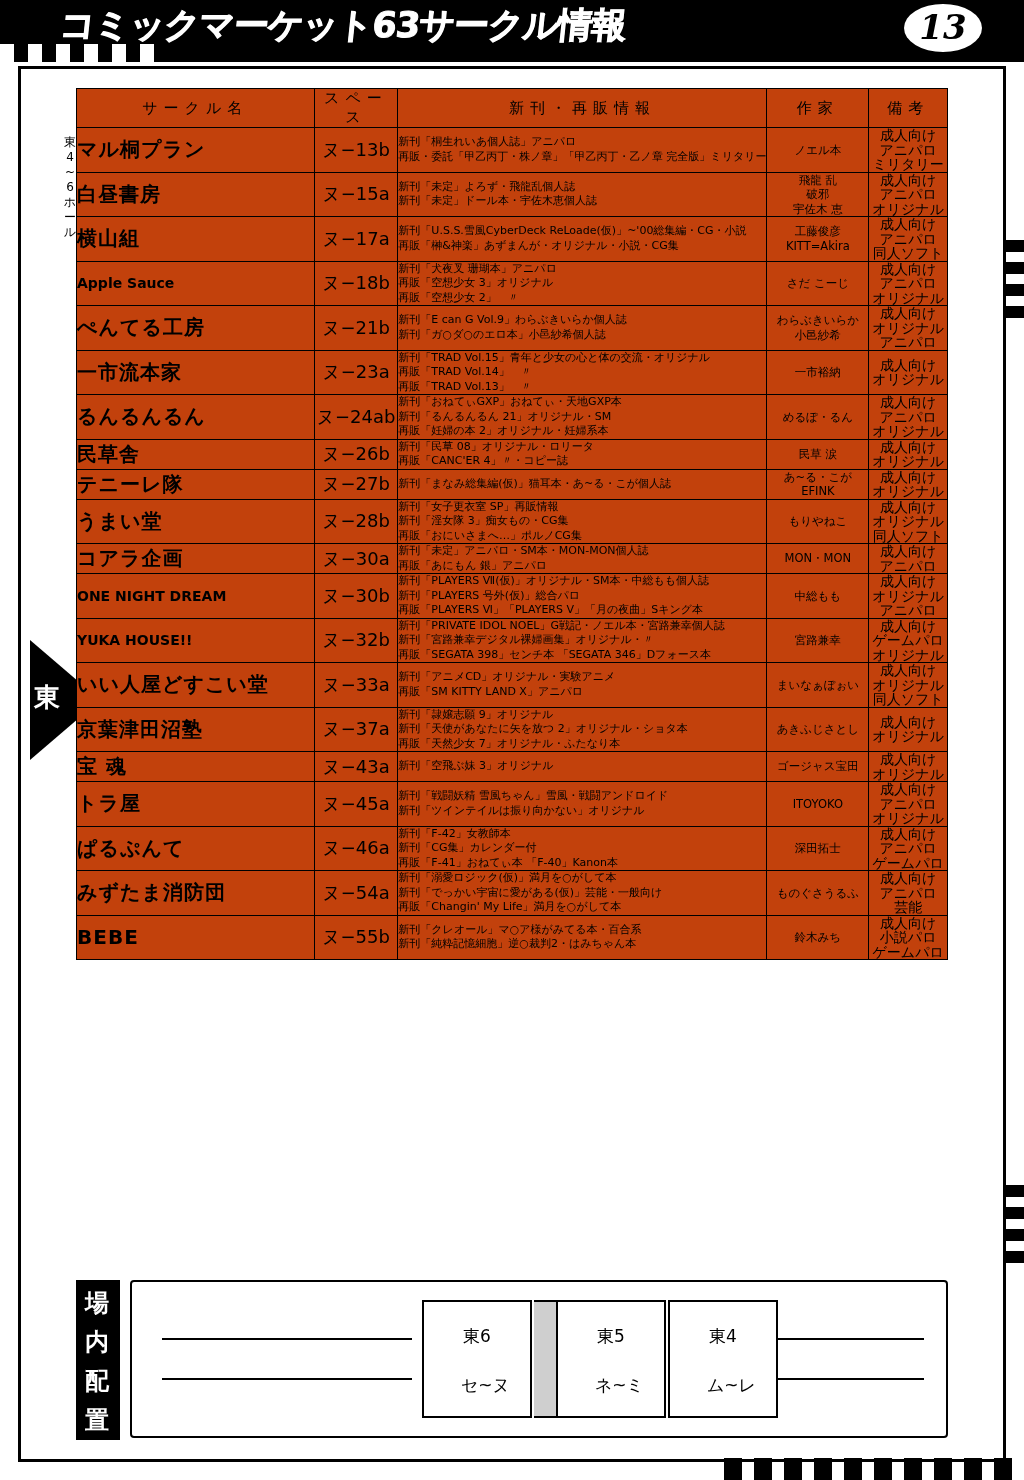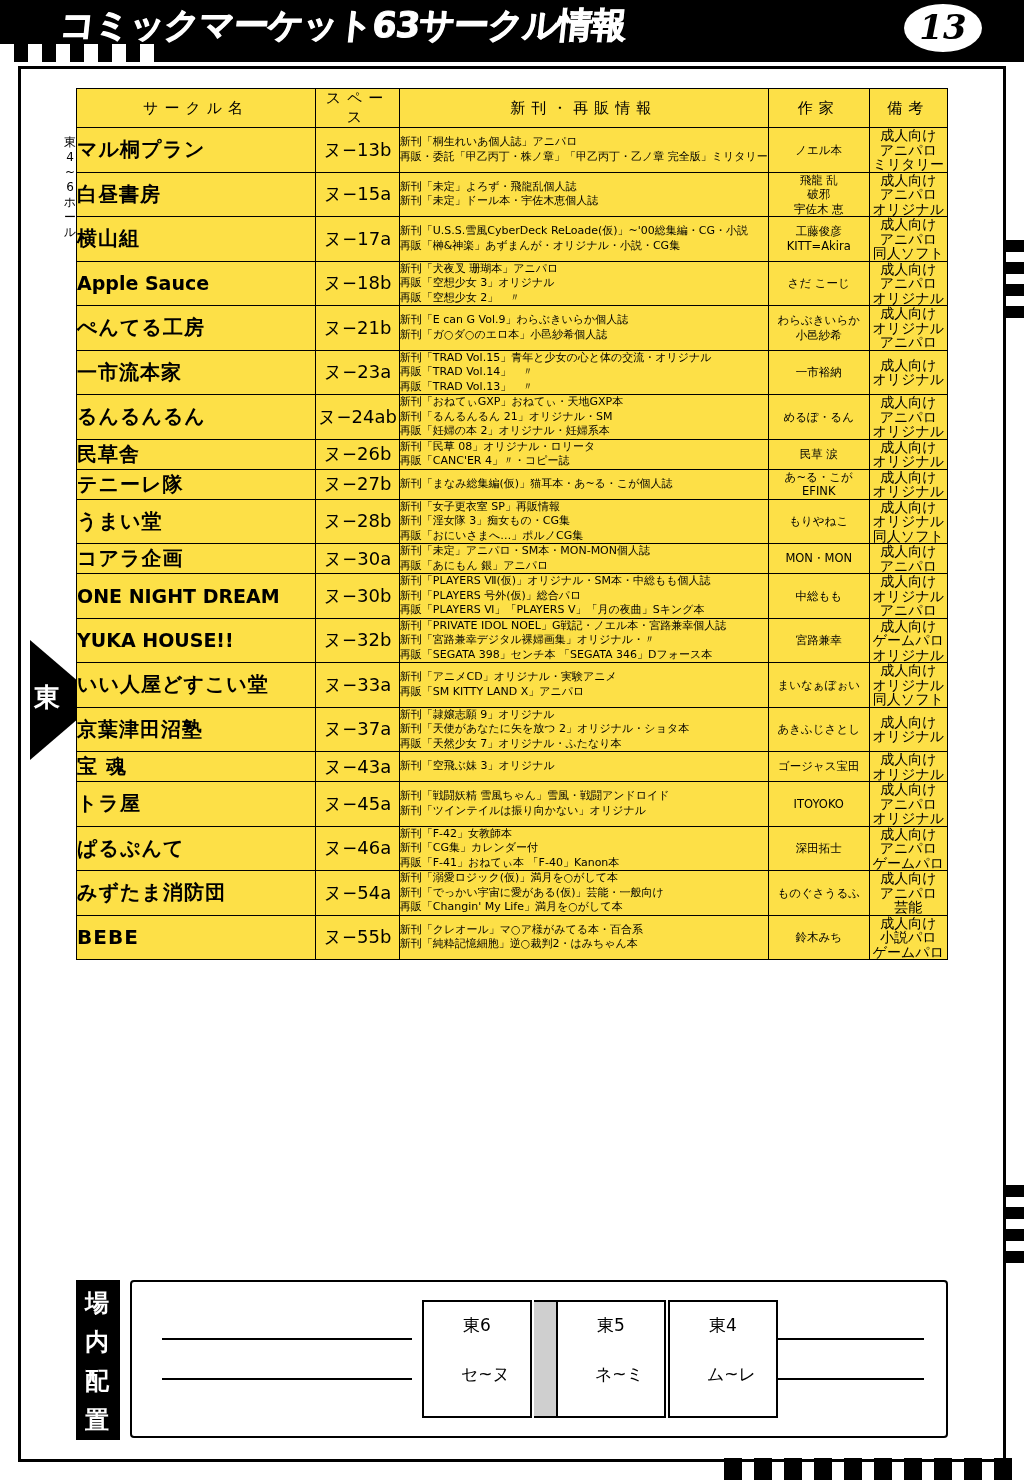--- a/index.html
+++ b/index.html
@@ -86,21 +86,21 @@
     text-align:center;
     letter-spacing:0px;
   }
   .hall-label span { display:block; }
 
   
   table.circles {
     position:absolute;
     left:76px; top:88px;
     border-collapse:collapse;
-    background:#fde047;
+    background:#c2410c;
     width:872px;
   }
   table.circles td, table.circles th {
     border:1px solid #000;
     padding:0;
     vertical-align:middle;
   }
   table.circles thead th {
     height:28px;
     font-size:15px;
@@ -115,21 +115,21 @@
   .col-note   { width:82px; }
 
   td.c-name {
     font-size:20px;
     text-align:left;
     padding-left:12px;
     letter-spacing:1px;
     white-space:nowrap;
     font-weight:bold;
   }
-  td.c-name.small { font-size:19px; letter-spacing:0px; }
+  td.c-name.small { font-size:14px; letter-spacing:0px; }
   td.c-space {
     font-size:18px;
     text-align:center;
     white-space:nowrap;
   }
   td.c-info, td.c-author, td.c-note {
     font-size:11px;
     line-height:14.5px;
     padding:3px 4px;
   }
@@ -166,21 +166,21 @@
     background:#fff;
   }
   .map-hall {
     position:absolute;
     top:18px;
     width:110px; height:118px;
     border:2px solid #000;
     background:#fff;
     text-align:center;
   }
-  .map-hall .hname { font-size:17px; margin-top:12px; }
+  .map-hall .hname { font-size:17px; margin-top:23px; }
   .map-hall .hrange { font-size:17px; margin-top:26px;margin-left:17px; }
   .map-gap {
     position:absolute;
     top:18px;
     width:22px; height:118px;
     background:#cfcfcf;
     border-top:2px solid #000;
     border-bottom:2px solid #000;
   }
   .map-corridor-l, .map-corridor-r {

